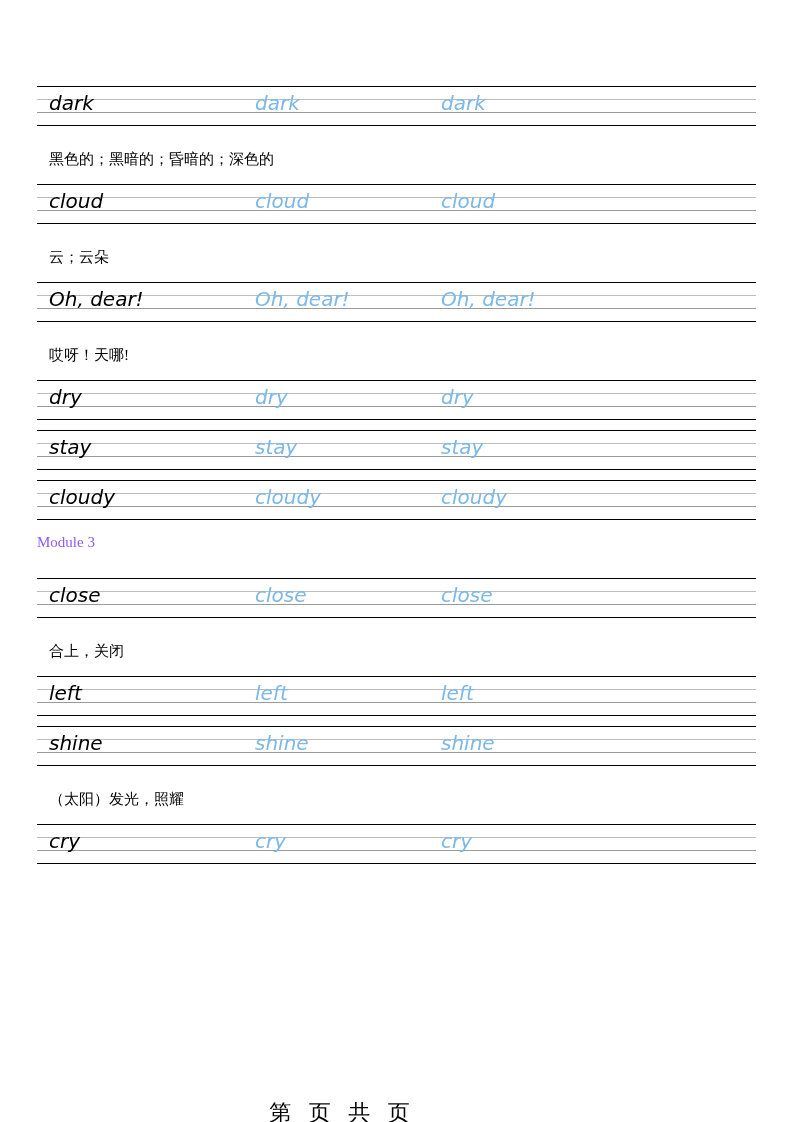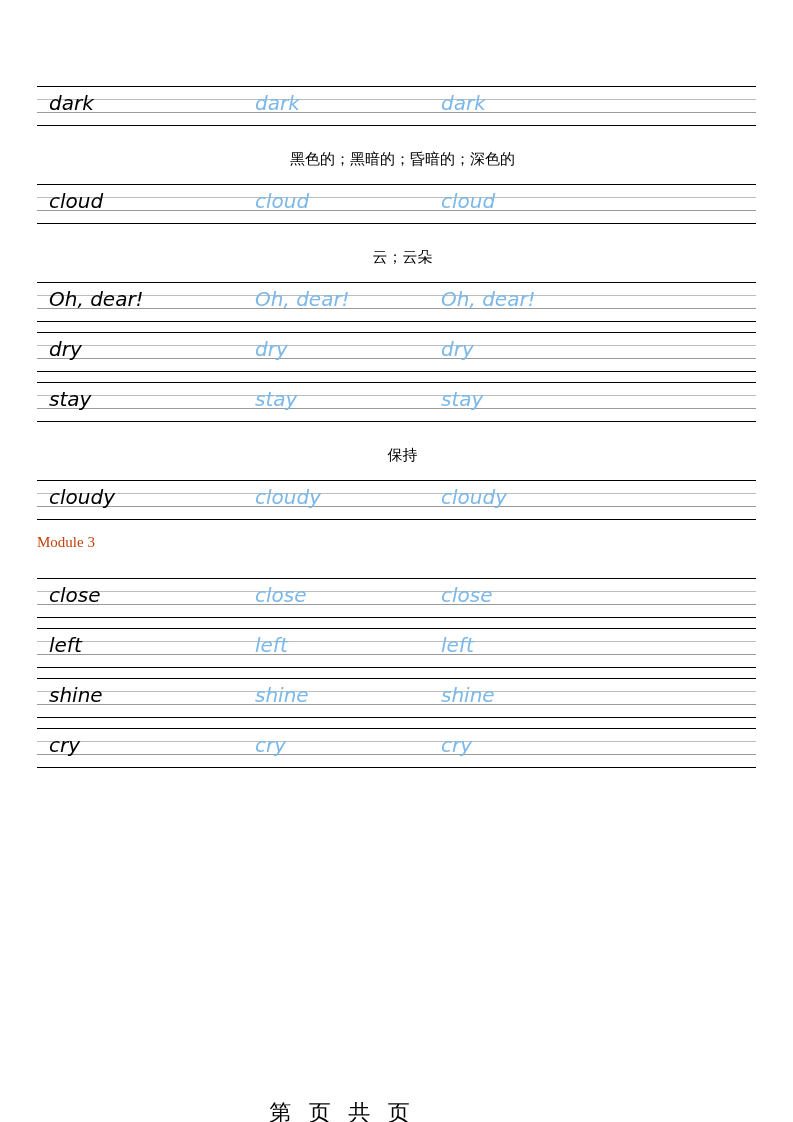--- a/index.html
+++ b/index.html
@@ -83,28 +83,27 @@
     position: relative;
     min-height: 48px;
     box-sizing: border-box;
   }
   .meaning {
     padding: 12px 0 0 12px;
     font-family: "Liberation Serif", serif;
     font-size: 15px;
     line-height: 22px;
     color: #000;
-    text-align: center;
   }
   .module-note {
     padding: 2px 0 8px 0;
     font-family: "Liberation Serif", serif;
     font-size: 15px;
     line-height: 20px;
-    color: #c2410c;
+    color: #8b5cf6;
   }
 
   .footer {
     position: absolute;
     left: 0;
     top: 1098px;
     width: 685px;
     text-align: center;
     font-family: "Liberation Serif", serif;
     font-size: 22px;
@@ -175,20 +174,23 @@
               <span class="word black">Oh, dear!</span>
             </div>
           <div class="slot s2">
               <span class="word blue">Oh, dear!</span>
             </div>
           <div class="slot s3">
               <span class="word blue">Oh, dear!</span>
             </div>
         </div>
       </div>
+      <div class="meaning-row">
+        <div class="meaning">哎呀！天哪!</div>
+      </div>
     </div>
 
     <div class="entry">
       <div class="write-row">
         <div class="ln top"></div>
         <div class="ln mid"></div>
         <div class="ln base"></div>
         <div class="ln bottom"></div>
         <div class="slots">
           <div class="slot s1">
@@ -215,23 +217,20 @@
               <span class="word black">stay</span>
             </div>
           <div class="slot s2">
               <span class="word blue">stay</span>
             </div>
           <div class="slot s3">
               <span class="word blue">stay</span>
             </div>
         </div>
       </div>
-      <div class="meaning-row">
-        <div class="meaning">保持</div>
-      </div>
     </div>
 
     <div class="entry">
       <div class="write-row">
         <div class="ln top"></div>
         <div class="ln mid"></div>
         <div class="ln base"></div>
         <div class="ln bottom"></div>
         <div class="slots">
           <div class="slot s1">
@@ -261,20 +260,23 @@
               <span class="word black">close</span>
             </div>
           <div class="slot s2">
               <span class="word blue">close</span>
             </div>
           <div class="slot s3">
               <span class="word blue">close</span>
             </div>
         </div>
       </div>
+      <div class="meaning-row">
+        <div class="meaning">合上，关闭</div>
+      </div>
     </div>
 
     <div class="entry">
       <div class="write-row">
         <div class="ln top"></div>
         <div class="ln mid"></div>
         <div class="ln base"></div>
         <div class="ln bottom"></div>
         <div class="slots">
           <div class="slot s1">
@@ -300,20 +302,23 @@
           <div class="slot s1">
               <span class="word black">shine</span>
             </div>
           <div class="slot s2">
               <span class="word blue">shine</span>
             </div>
           <div class="slot s3">
               <span class="word blue">shine</span>
             </div>
         </div>
+      </div>
+      <div class="meaning-row">
+        <div class="meaning">（太阳）发光，照耀</div>
       </div>
     </div>
 
     <div class="entry">
       <div class="write-row">
         <div class="ln top"></div>
         <div class="ln mid"></div>
         <div class="ln base"></div>
         <div class="ln bottom"></div>
         <div class="slots">

